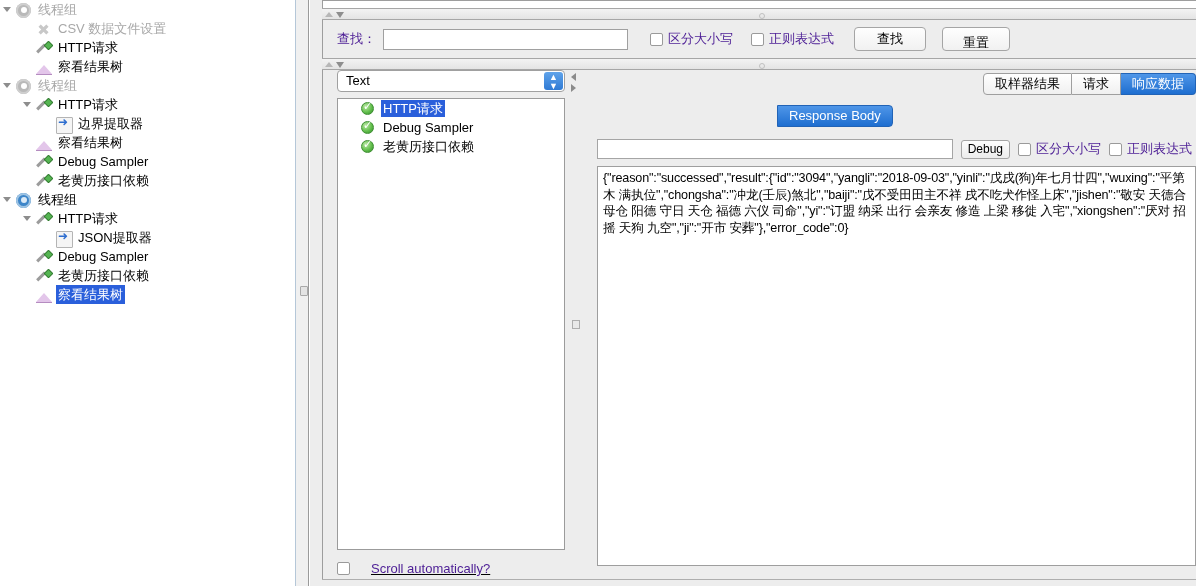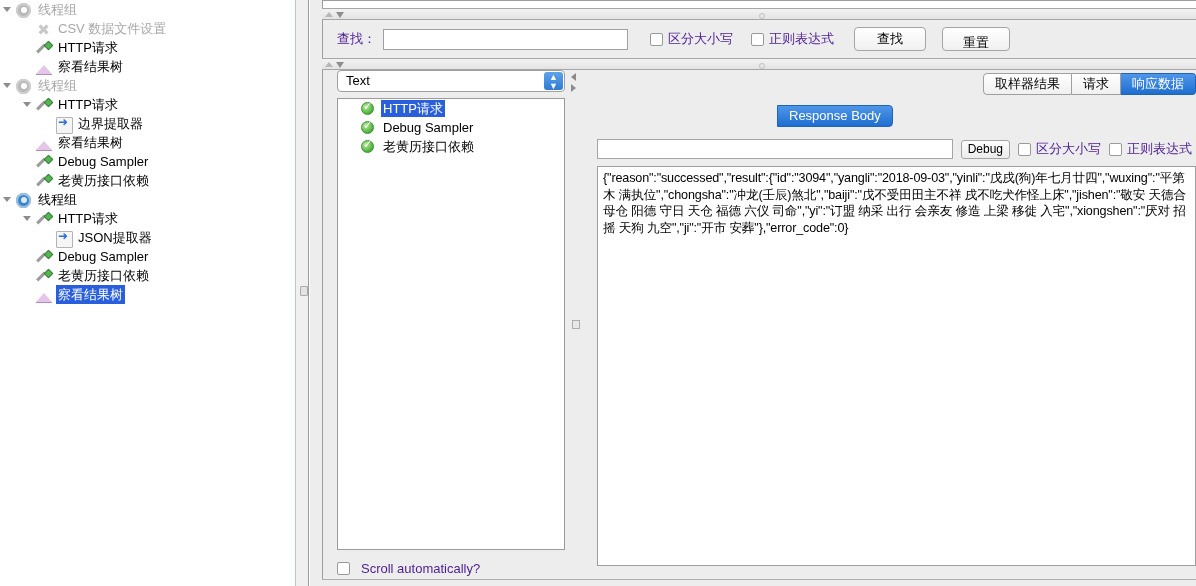--- a/index.html
+++ b/index.html
@@ -342,22 +342,23 @@
     position: absolute; left: 3px; top: -2px;
     font-size: 11px; color: #ffffff;
     font-weight: bold;
   }
   .s-lbl { padding: 0 2px; line-height: 17px; }
   .s-lbl.sel { background: #2a5fdb; color: #fff; }
 
   .scroll-auto {
     position: absolute;
     left: 0; bottom: 2px;
-    display: flex; align-items: center; gap: 11px;
-    font-size: 13px;
+    display: flex; align-items: center; gap: 21px;
+    font-size: 13px;
+    text-decoration: underline;
   }
 
   
   .mini-split {
     position: absolute;
     left: 246px; top: 0;
     width: 12px; bottom: 8px;
   }
   .mini-split .ar-l, .mini-split .ar-r {
     position: absolute;

